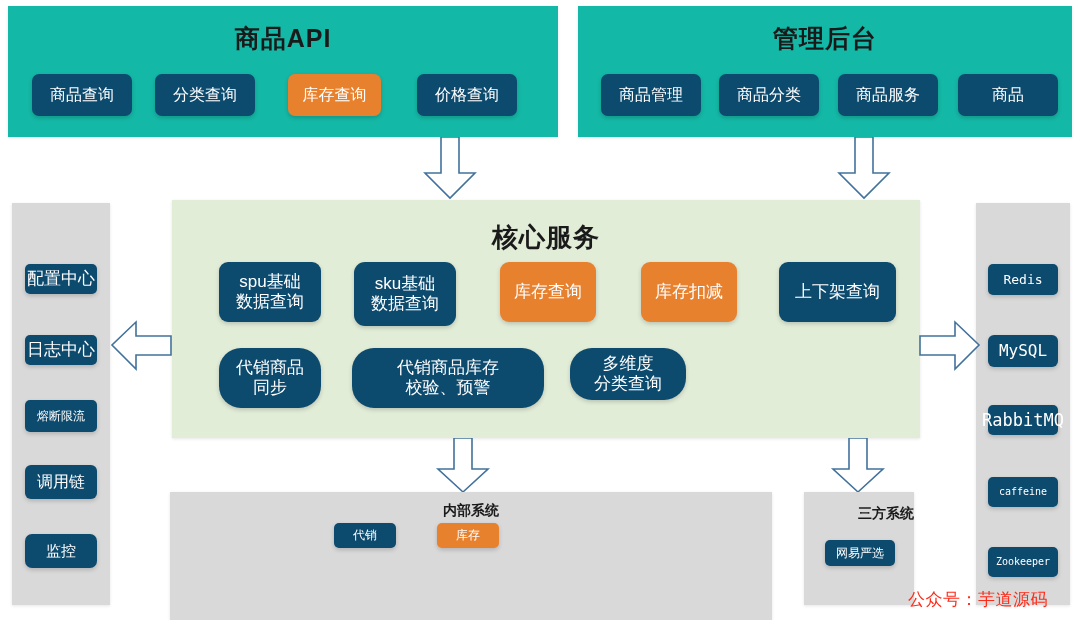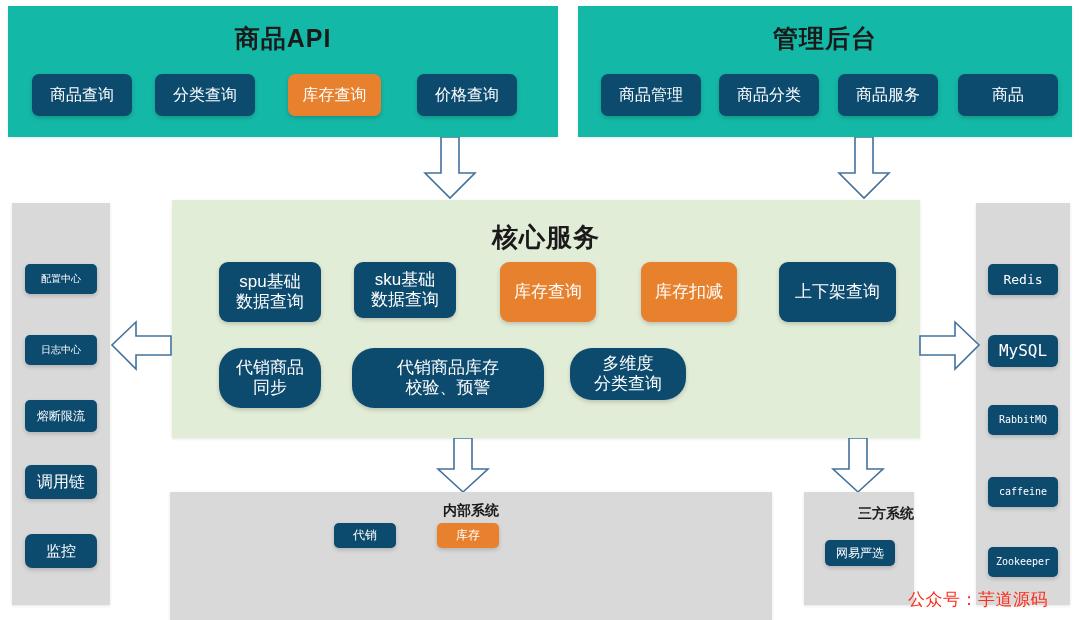--- a/index.html
+++ b/index.html
@@ -63,21 +63,21 @@
     line-height: 1.18;
     white-space: pre-line;
     user-select: none;
   }
   .chip.blue   { background: #0c4a6e; }
   .chip.orange { background: #E8812E; }
 
   .chip.t16 { font-size: 16px; }
   .chip.t17 { font-size: 17px; border-radius: 9px; }
   .chip.t15 { font-size: 15px; }
-  .chip.t11 { font-size: 10px; border-radius: 5px; }
+  .chip.t11 { font-size: 17px; border-radius: 5px; }
   .chip.t10 { font-size: 10px; border-radius: 5px; }
   .chip.t12 { font-size: 12px; border-radius: 5px; }
   .chip.t13 { font-size: 13px; border-radius: 5px; }
   .chip.t14 { font-size: 16px; border-radius: 6px; }
   .chip.mono { font-family: "DejaVu Sans Mono", "Liberation Mono", monospace; letter-spacing: 0px; }
   .chip.pill { border-radius: 22px; }
 
   
   .arrow {
     position: absolute;
@@ -127,21 +127,21 @@
       <polygon points="19,0 37,0 37,36 53,36 28,61 3,36 19,36" fill="#FFFFFF" stroke="#41719C" stroke-width="1.6" stroke-linejoin="miter"></polygon>
     </svg>
   </div>
 
   <div class="panel panel-green" style="left:172px; top:200px; width:748px; height:238px;">
     <div class="panel-title title-core">核心服务</div>
   </div>
 
   <div class="chip blue t17" style="left:219px; top:262px; width:102px; height:60px;">spu基础
 数据查询</div>
-  <div class="chip blue t17" style="left:354px; top:262px; width:102px; height:56px;">sku基础
+  <div class="chip blue t17" style="left:354px; top:262px; width:102px; height:64px;border-radius:11px;">sku基础
 数据查询</div>
   <div class="chip orange t17" style="left:500px; top:262px; width:96px; height:60px;">库存查询</div>
   <div class="chip orange t17" style="left:641px; top:262px; width:96px; height:60px;">库存扣减</div>
   <div class="chip blue t17" style="left:779px; top:262px; width:117px; height:60px;">上下架查询</div>
 
   <div class="chip blue t17 pill" style="left:219px; top:348px; width:102px; height:60px;">代销商品
 同步</div>
   <div class="chip blue t17 pill" style="left:352px; top:348px; width:192px; height:60px;">代销商品库存
 校验、预警</div>
   <div class="chip blue t17 pill" style="left:570px; top:348px; width:116px; height:52px;">多维度

